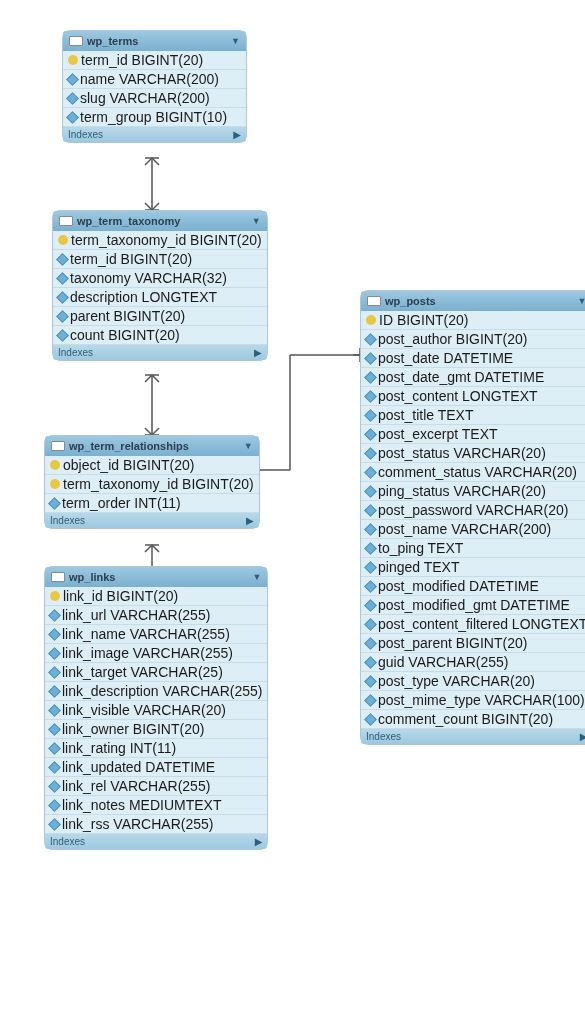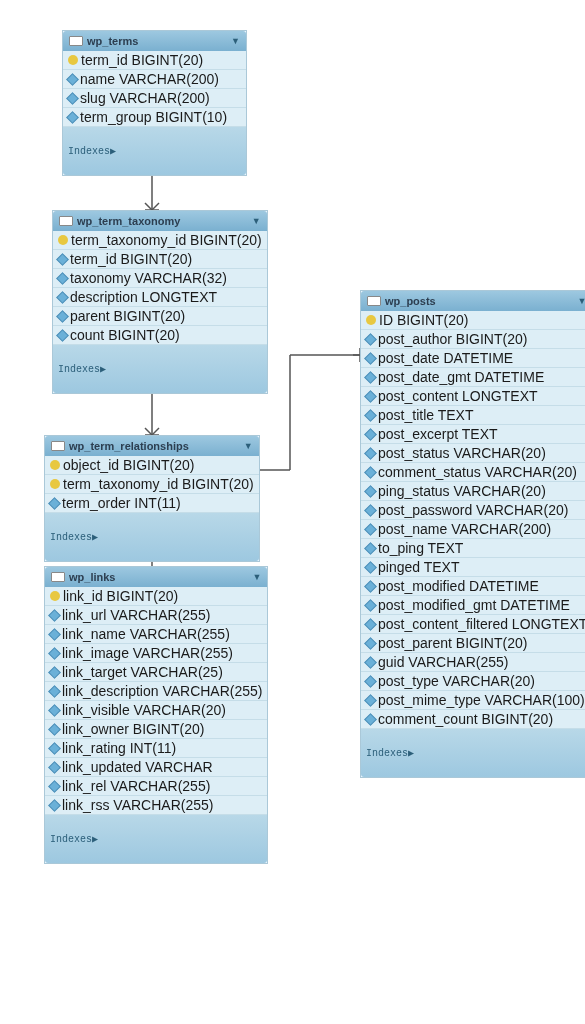--- a/index.html
+++ b/index.html
@@ -23,21 +23,21 @@
       position: absolute;
       top: 0; left: 0;
       width: 585px;
       height: 1024px;
       pointer-events: none;
     }
 
     .table-box {
       position: absolute;
       border: 1px solid #aac8d8;
-      border-radius: 0;
+      border-radius: 8px;
       background: #f0f8ff;
       min-width: 170px;
     }
 
     .table-header {
       background: linear-gradient(to bottom, #9dc8e0, #7ab0d0);
       color: #2c3e50;
       font-weight: bold;
       font-size: 11px;
       padding: 4px 6px;
@@ -73,29 +73,28 @@
       border-bottom: 1px solid #c5dde8;
       white-space: nowrap;
     }
 
     .table-row:last-child {
       border-bottom: none;
     }
 
     .table-footer {
       background: linear-gradient(to bottom, #b8d8e8, #9dc8e0);
-      padding: 18px 5px;
+      padding: 2px 5px;
       font-size: 10px;
       color: #2c5f7a;
       border-radius: 0 0 3px 3px;
       display: flex;
       align-items: center;
-      justify-content: flex-start;
+      justify-content: space-between;
       cursor: default;
-      font-family: Liberation Mono, monospace;
     }
 
     .icon-key {
       display: inline-block;
       width: 10px;
       height: 10px;
       background: #e8c840;
       border-radius: 50%;
       flex-shrink: 0;
     }
@@ -297,25 +296,29 @@
     <div class="table-row">
       <span class="icon-diamond"></span>
       <span class="col-name">link_owner BIGINT(20)</span>
     </div>
     <div class="table-row">
       <span class="icon-diamond"></span>
       <span class="col-name">link_rating INT(11)</span>
     </div>
     <div class="table-row">
       <span class="icon-diamond"></span>
-      <span class="col-name">link_updated VARCHAR</span>
+      <span class="col-name">link_updated DATETIME</span>
     </div>
     <div class="table-row">
       <span class="icon-diamond"></span>
       <span class="col-name">link_rel VARCHAR(255)</span>
+    </div>
+    <div class="table-row">
+      <span class="icon-diamond"></span>
+      <span class="col-name">link_notes MEDIUMTEXT</span>
     </div>
     <div class="table-row">
       <span class="icon-diamond"></span>
       <span class="col-name">link_rss VARCHAR(255)</span>
     </div>
     <div class="table-footer">
       <span>Indexes</span>
       <span class="footer-arrow">▶</span>
     </div>
   </div>

